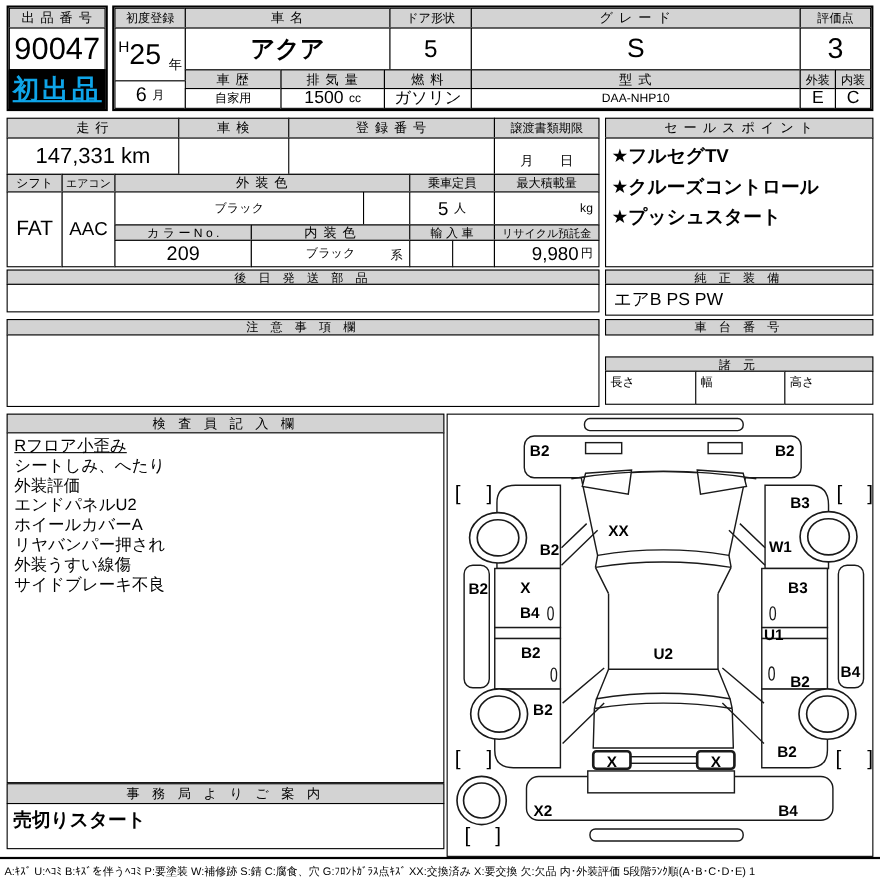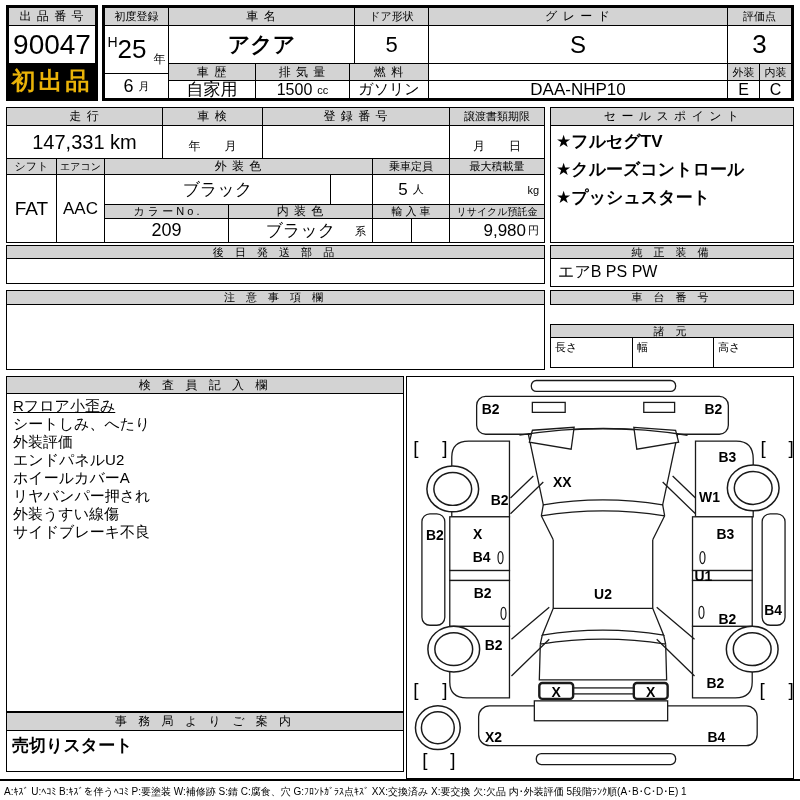--- a/index.html
+++ b/index.html
@@ -3,24 +3,24 @@
 <meta charset="utf-8">
 <style>
   html,body{margin:0;padding:0;background:#fff;}
   #sheet{position:relative;width:800px;height:800px;background:#fff;
          font-family:"Liberation Sans","DejaVu Sans",sans-serif;color:#000;overflow:hidden;}
   .box{position:absolute;border:2px solid #000;background:#fff;box-sizing:border-box;}
   .c{position:absolute;border:1px solid #000;background:#fff;box-sizing:border-box;
      display:flex;align-items:center;justify-content:center;overflow:hidden;white-space:pre;}
   .hdr{background:#d3d3d3;font-size:12px;letter-spacing:1px;}
   .hdr-s{background:#d3d3d3;font-size:11px;letter-spacing:0;}
-  .black-badge{background:#000;color:#eab308;font-weight:bold;font-size:24px;letter-spacing:3px;}
+  .black-badge{background:#000;color:#0ea5e9;font-weight:bold;font-size:24px;letter-spacing:3px;text-decoration:underline;}
   .big-num{font-size:28px;}
   .val-lg{font-size:22px;font-weight:bold;}
-  .val-md{font-size:17px;}
+  .val-md{font-size:11px;}
   .val-sm{font-size:12px;}
   .unit{font-size:11px;margin-left:5px;}
   .right{justify-content:flex-end;padding-right:5px;padding-left:48px;}
   .bottom{align-items:flex-end;padding-bottom:3px;}
   .list-body{position:absolute;box-sizing:border-box;border:1px solid #000;background:#fff;overflow:hidden;}
   .sales-line{font-size:17px;font-weight:bold;line-height:28px;padding-left:5px;white-space:pre;}
   .insp-line{font-size:15px;line-height:18px;padding-left:6px;white-space:pre;}
   .insp-line.u{text-decoration:underline;}
   .spec-cell{position:absolute;border:1px solid #000;box-sizing:border-box;background:#fff;
              font-size:11px;padding:2px 0 0 4px;}
@@ -51,20 +51,21 @@
       <span style="font-size:14px;align-self:flex-start;margin-top:8px">H</span><span style="font-size:26px">25</span><span style="font-size:12px;align-self:flex-end;margin:0 0 5px 7px">年</span>
     </div>
     <div class="c val-lg" style="left:64px;top:18px;width:187px;height:39px">アクア</div>
     <div class="c" style="left:250px;top:18px;width:75px;height:39px;font-size:22px">5</div>
     <div class="c" style="left:324px;top:18px;width:300px;height:39px;font-size:24px">S</div>
     <div class="c" style="left:623px;top:18px;width:65px;height:39px;font-size:26px">3</div>
 
     <div class="c hdr" style="left:64px;top:56px;width:88px;height:18px">車 歴</div>
     <div class="c hdr" style="left:151px;top:56px;width:95px;height:18px">排 気 量</div>
     <div class="c hdr" style="left:245px;top:56px;width:80px;height:18px">燃 料</div>
+    <div class="c hdr" style="left:324px;top:56px;width:300px;height:18px">型 式</div>
     <div class="c hdr-s" style="left:623px;top:56px;width:33px;height:18px">外装</div>
     <div class="c hdr-s" style="left:655px;top:56px;width:33px;height:18px">内装</div>
 
     <div class="c" style="left:0;top:66px;width:65px;height:26px">
       <span style="font-size:18px">6</span><span class="unit">月</span>
     </div>
     <div class="c val-md" style="left:64px;top:73px;width:88px;height:19px">自家用</div>
     <div class="c" style="left:151px;top:73px;width:95px;height:19px">
       <span style="font-size:16px">1500</span><span class="unit">cc</span>
     </div>
@@ -74,21 +75,20 @@
     <div class="c" style="left:655px;top:73px;width:33px;height:19px;font-size:16px">C</div>
   </div>
 
   <div style="position:absolute;left:6px;top:107px;width:788px;height:136px">
     <div class="c hdr" style="left:0;top:0;width:157px;height:19px">走 行</div>
     <div class="c hdr" style="left:156px;top:0;width:101px;height:19px">車 検</div>
     <div class="c hdr" style="left:256px;top:0;width:188px;height:19px">登 録 番 号</div>
     <div class="c hdr-s" style="left:443px;top:0;width:96px;height:19px">譲渡書類期限</div>
 
     <div class="c" style="left:0;top:18px;width:157px;height:34px;font-size:20px">147,331 km</div>
-    <div class="c val-sm bottom" style="left:156px;top:18px;width:101px;height:34px">年　　月</div>
     <div class="c" style="left:256px;top:18px;width:188px;height:34px"></div>
     <div class="c val-sm bottom" style="left:443px;top:18px;width:96px;height:34px">月　　日</div>
 
     <div class="c hdr-s" style="left:0;top:51px;width:51px;height:17px">シフト</div>
     <div class="c hdr-s" style="left:50px;top:51px;width:49px;height:17px;font-size:10px">エアコン</div>
     <div class="c hdr" style="left:98px;top:51px;width:269px;height:17px">外 装 色</div>
     <div class="c hdr-s" style="left:366px;top:51px;width:78px;height:17px">乗車定員</div>
     <div class="c hdr-s" style="left:443px;top:51px;width:96px;height:17px">最大積載量</div>
 
     <div class="c" style="left:0;top:67px;width:51px;height:69px;font-size:19px">FAT</div>

